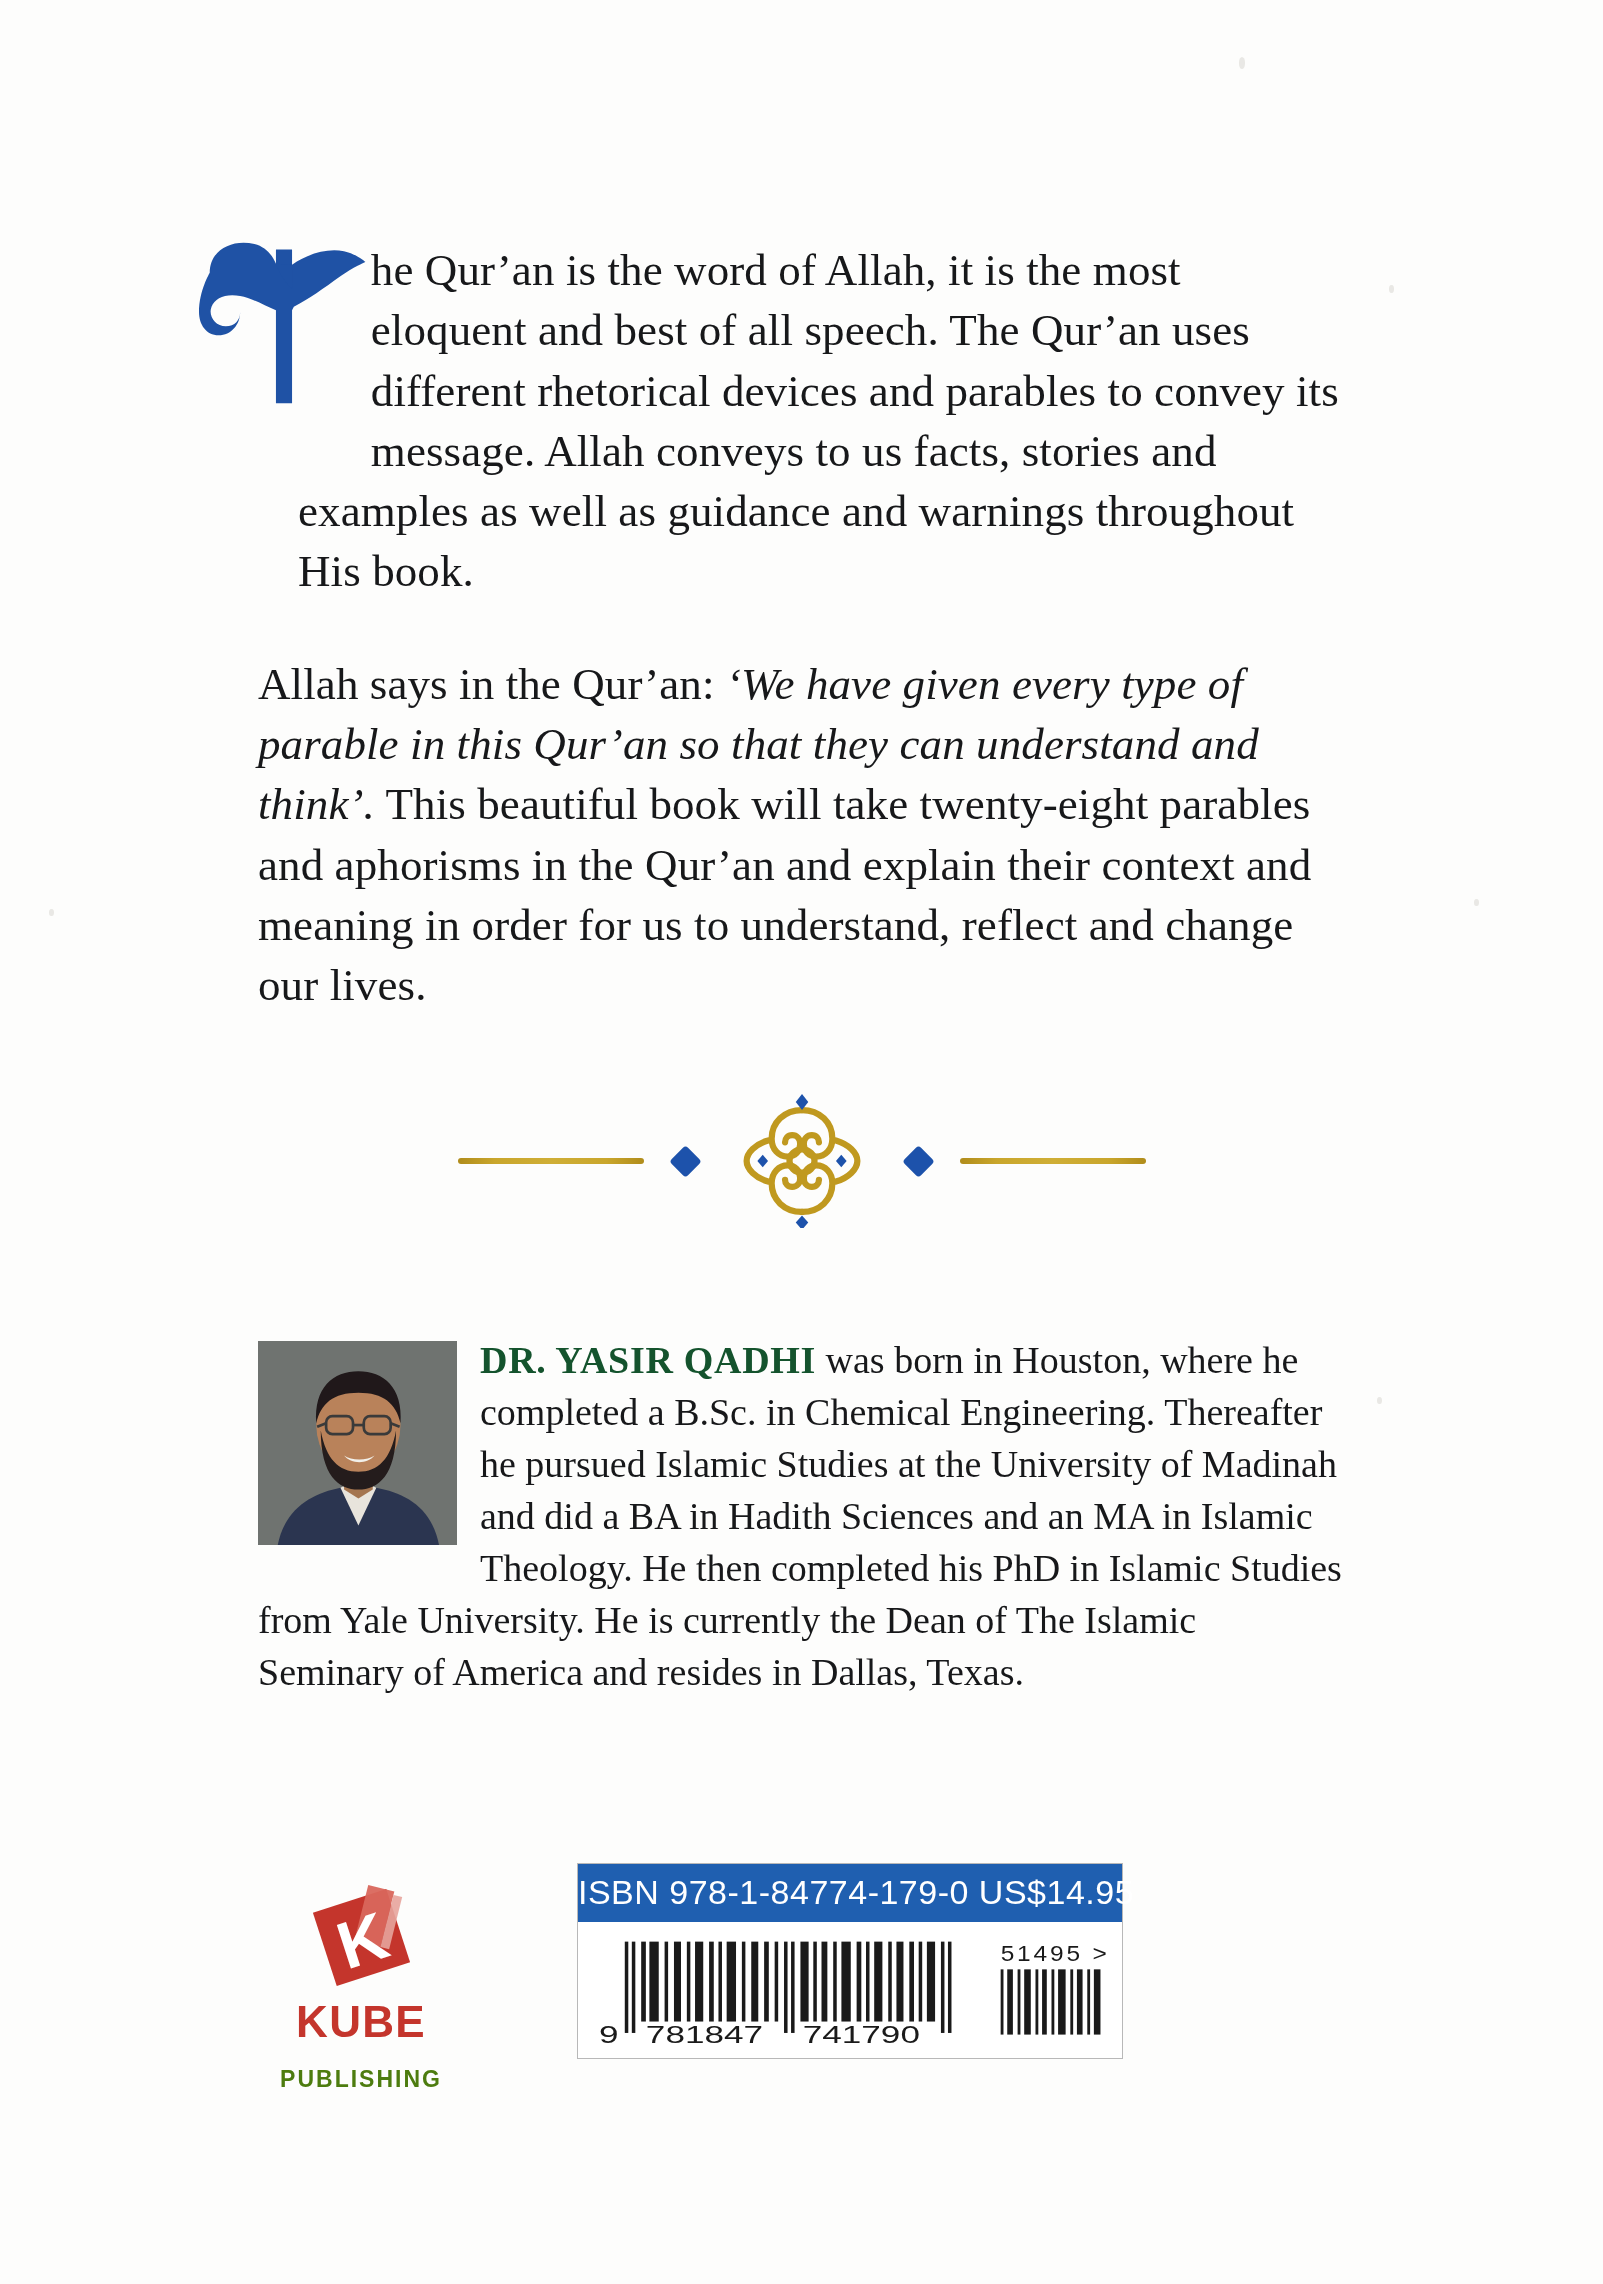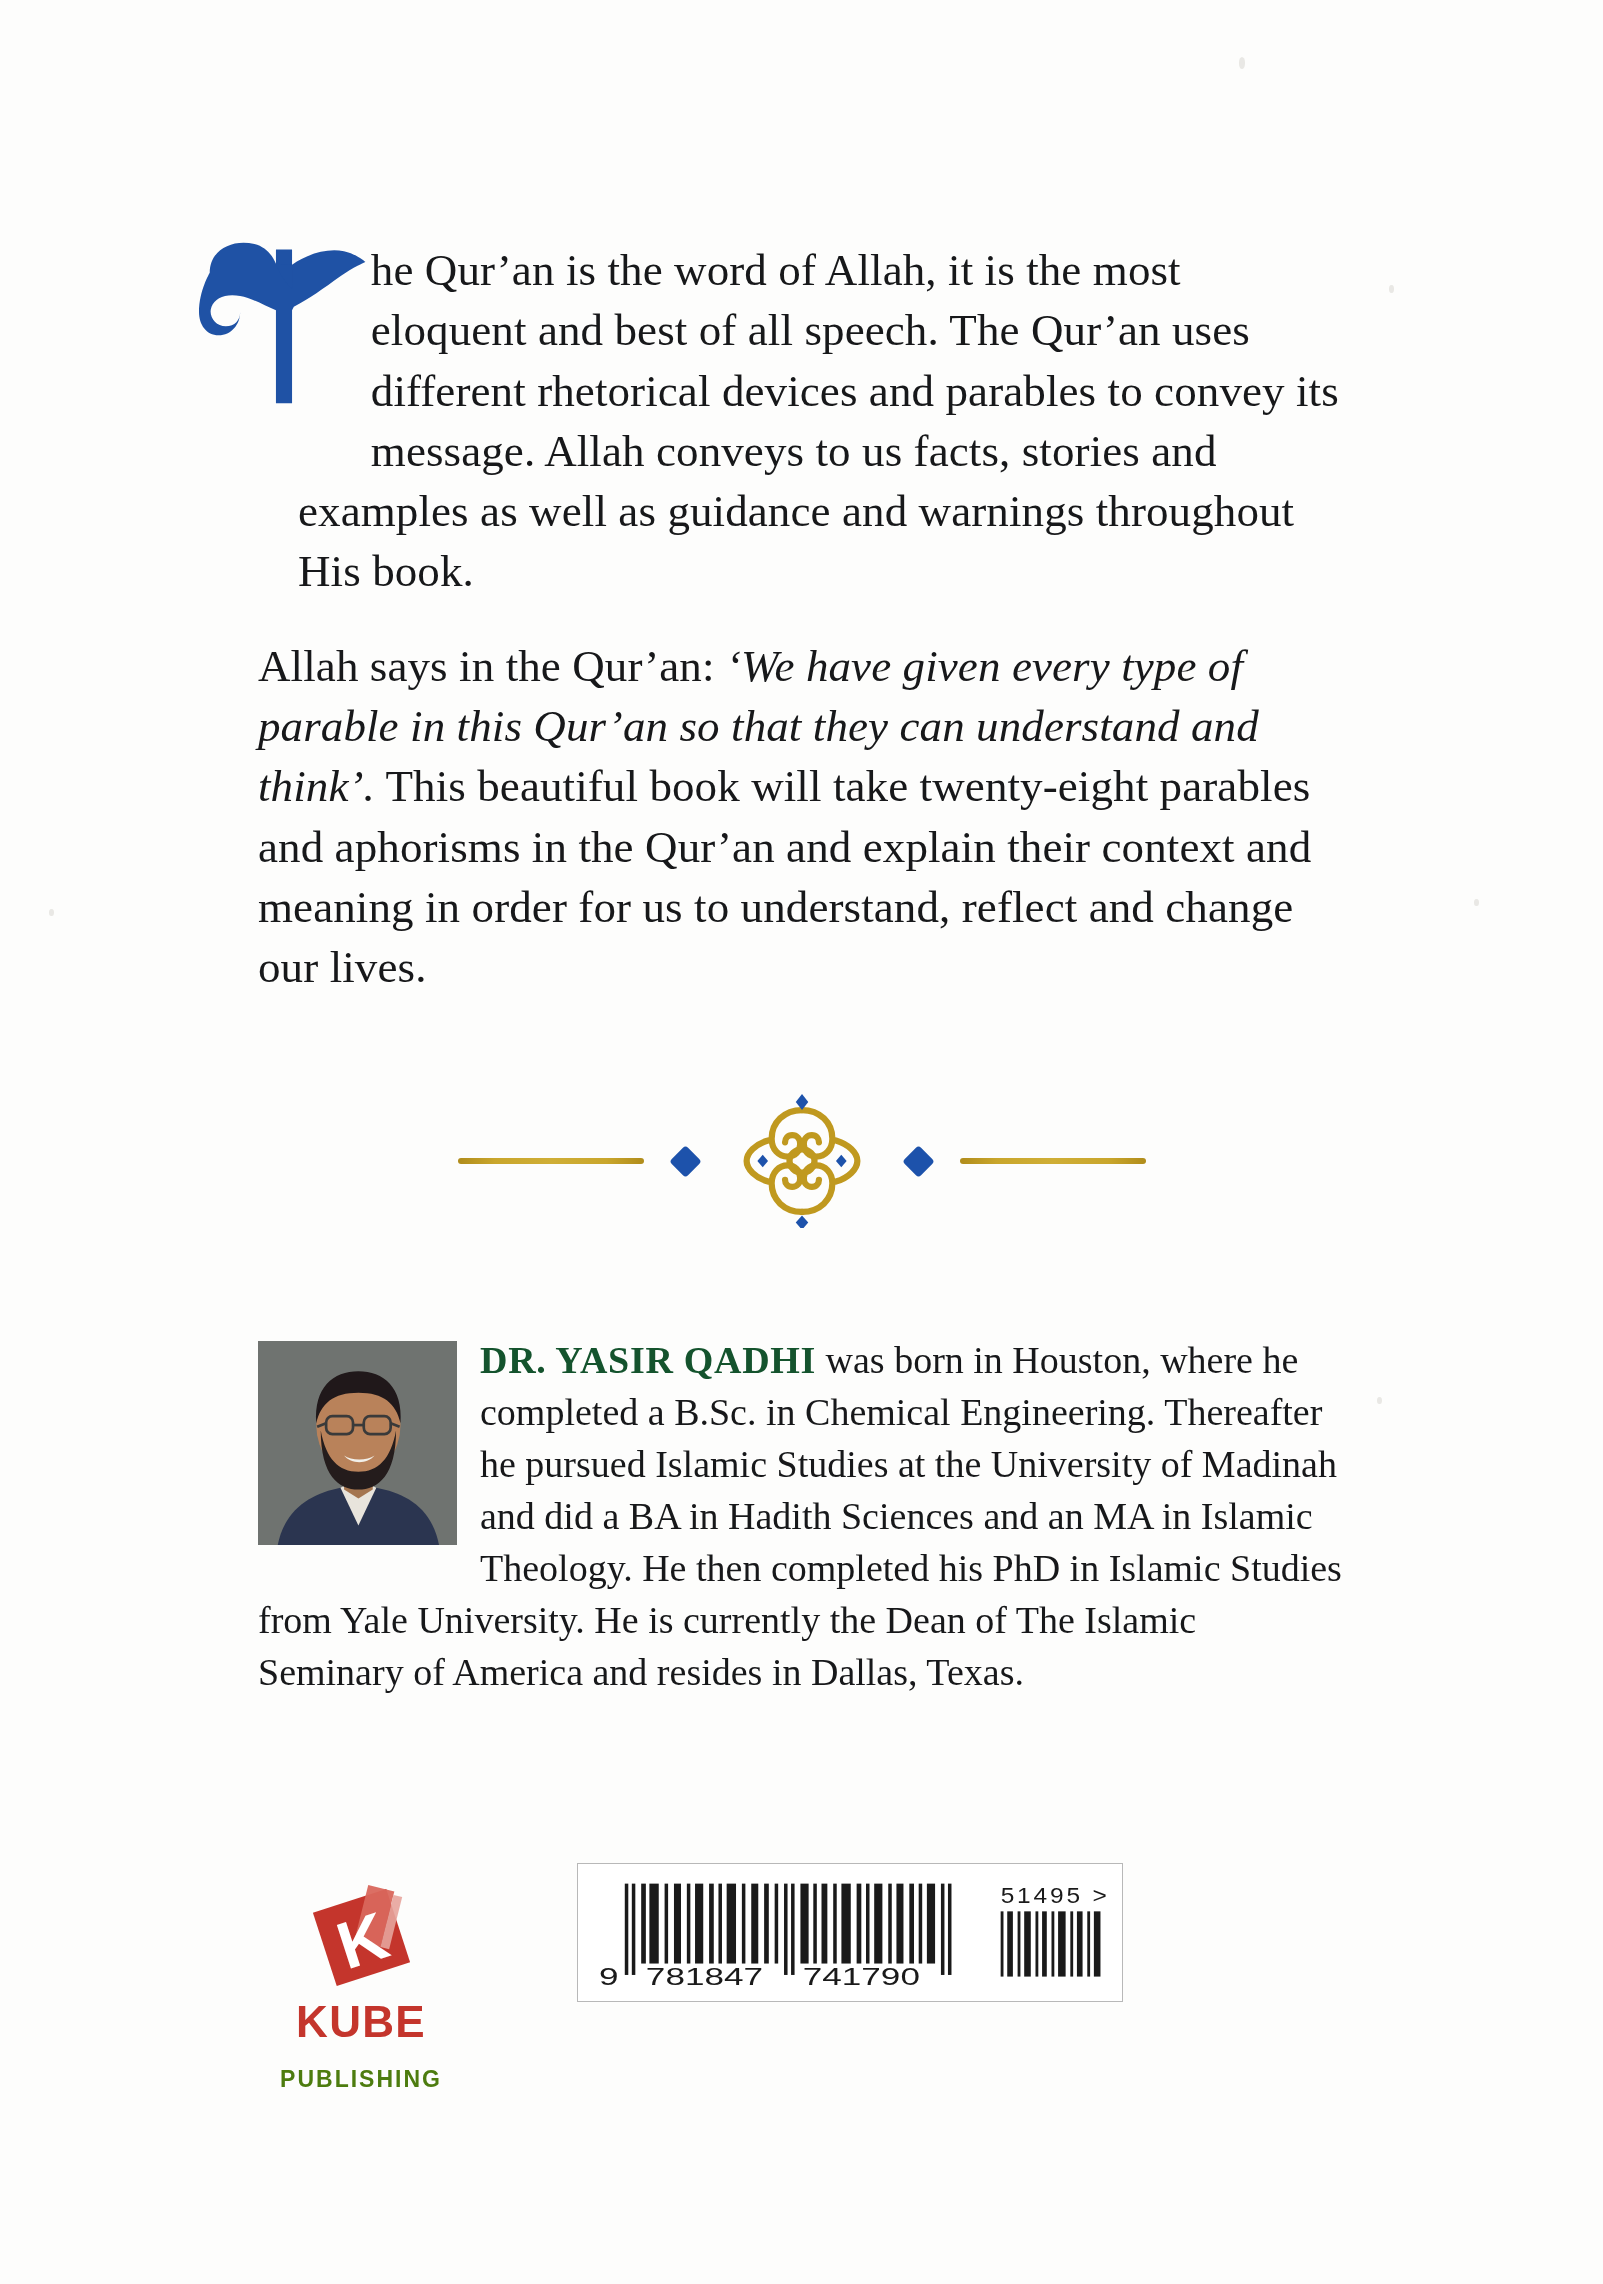--- a/index.html
+++ b/index.html
@@ -33,21 +33,21 @@
 
   .para {
     font-size: 45px;
     line-height: 1.34;
     letter-spacing: 0.1px;
     text-align: left;
     color: #17181a;
     margin: 0;
   }
 
-  .para + .para { margin-top: 34px; }
+  .para + .para { margin-top: 52px; }
 
   .dropcap-wrap { position: relative; margin-left: 40px; }
 
   .dropcap {
     float: left;
     color: #1f52a5;
     font-family: "Liberation Serif", serif;
     font-size: 208px;
     line-height: 0.78;
     font-weight: 400;
@@ -313,20 +313,21 @@
           <g transform="rotate(-18 63 63)">
             <text x="63" y="92" text-anchor="middle" font-family="Liberation Sans, sans-serif" font-size="74" font-weight="700" fill="#ffffff">K</text>
           </g>
         </svg>
       </div>
       <div class="kube-word">KUBE</div>
       <div class="kube-sub">PUBLISHING</div>
     </div>
 
     <div class="barcode-box">
+      <div class="isbn-bar">ISBN 978-1-84774-179-0  US$14.95</div>
       <div class="barcode-area">
 
         <div class="ean13">
           <svg viewBox="0 0 330 130" width="100%" height="106" preserveAspectRatio="none" aria-hidden="true">
             <g fill="#1a1a1a">
               <rect x="28" y="2" width="3" height="112"></rect>
               <rect x="34" y="2" width="3" height="112"></rect>
 
               <rect x="42" y="2" width="4" height="98"></rect>
               <rect x="49" y="2" width="8" height="98"></rect>

